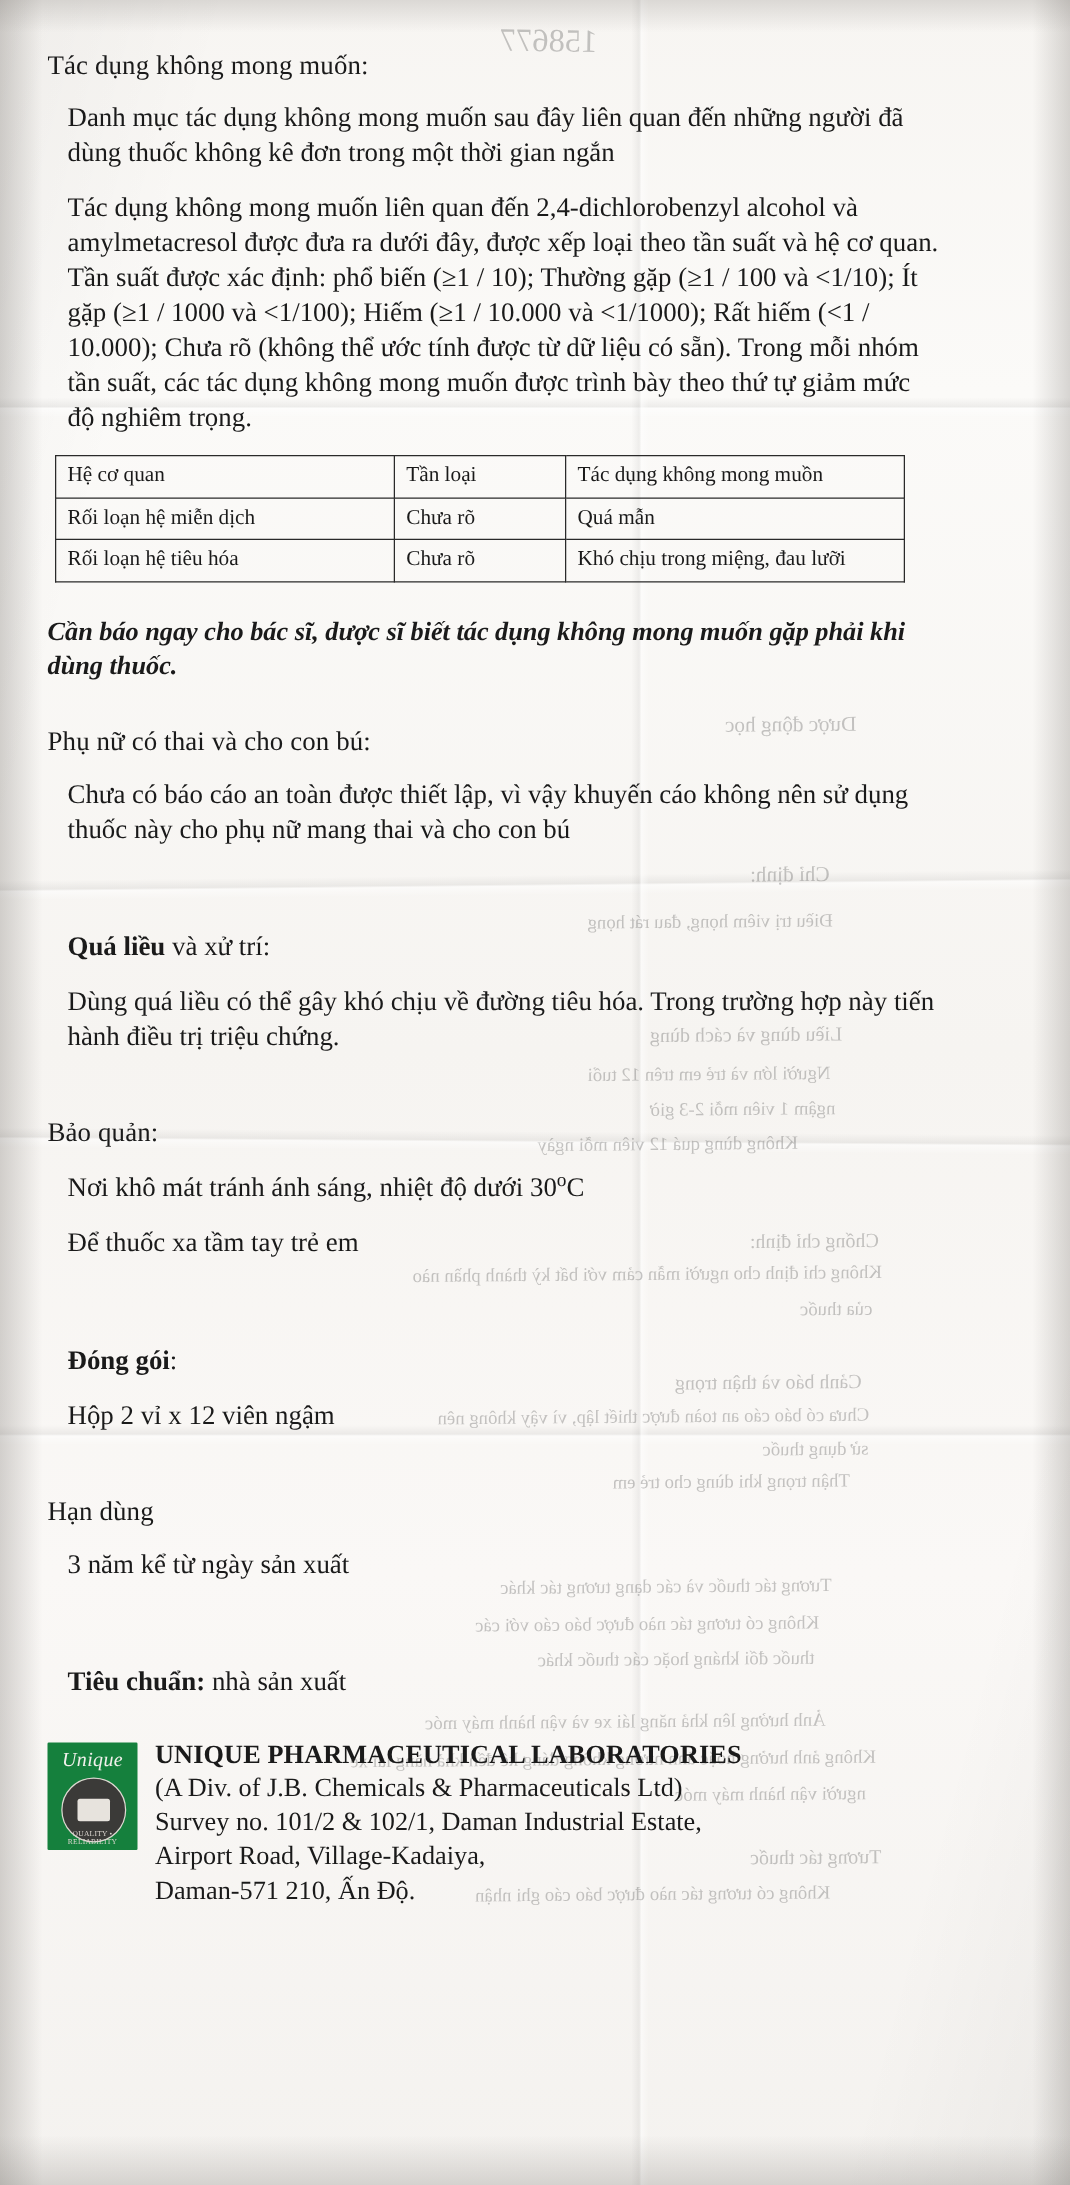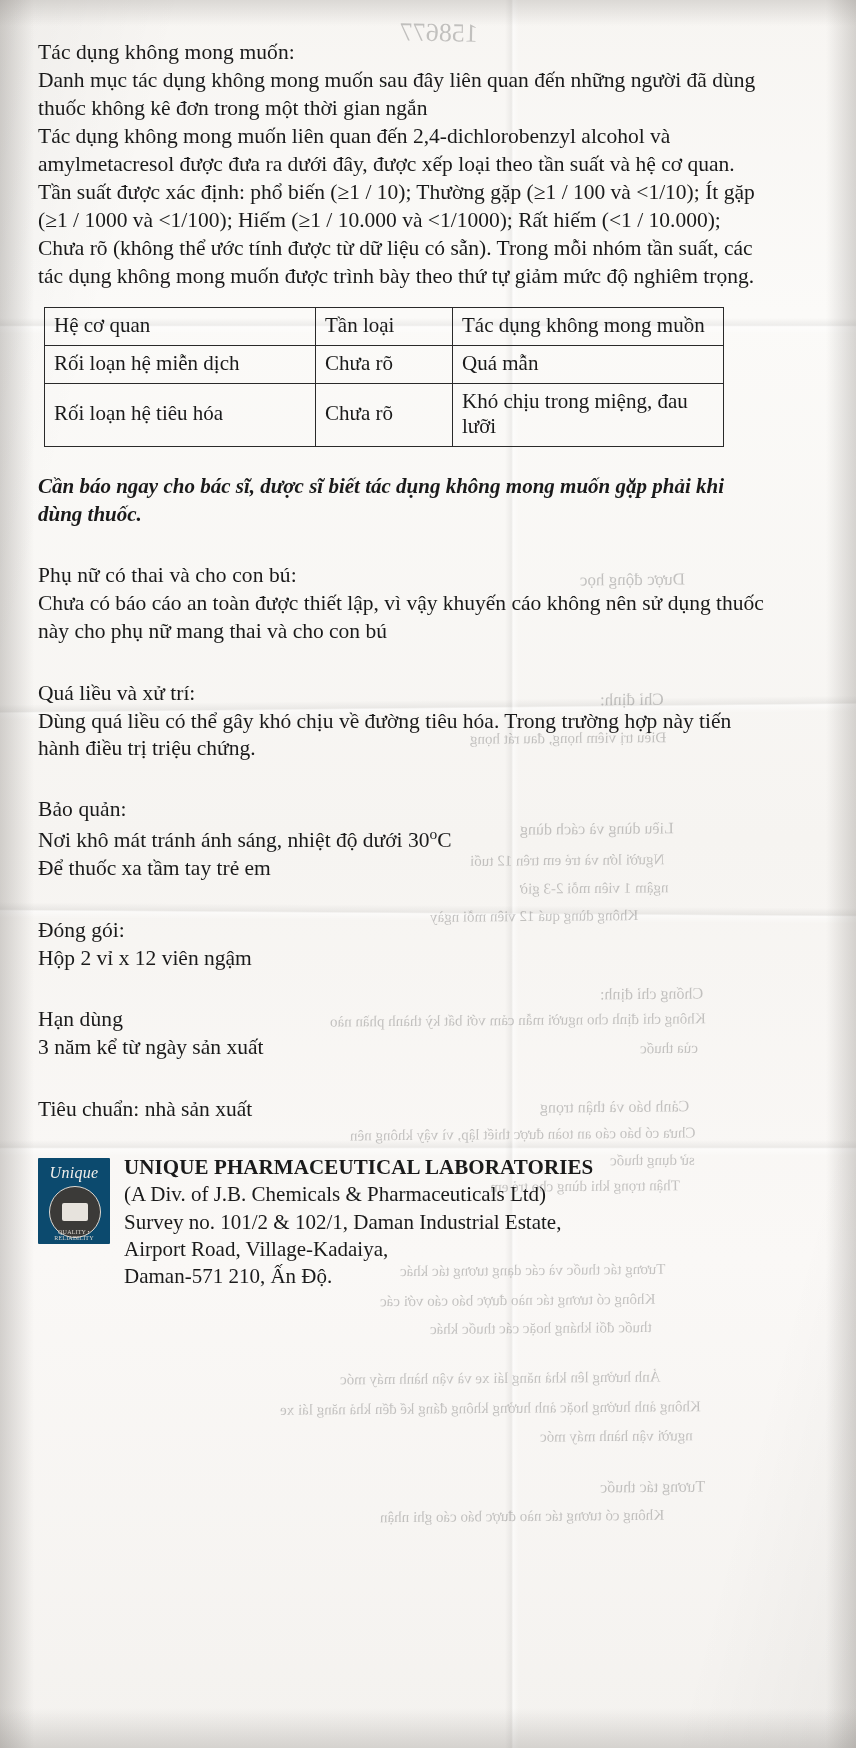--- a/index.html
+++ b/index.html
@@ -81,66 +81,66 @@
 
   h2.sec {
     font-size: 21.5px;
     font-weight: normal;
     margin: 0 0 2px 0;
     letter-spacing: 0.1px;
   }
   .para {
     font-size: 21.5px;
     line-height: 1.30;
-    margin: 0;
+    margin: 16px;
     text-align: left;
   }
   .gap-md { height: 26px; }
   .gap-lg { height: 34px; }
 
   
   table.ae {
     border-collapse: collapse;
     width: 680px;
     margin-top: 16px;
     margin-left: 6px;
-    font-size: 21px;
+    font-size: 17px;
   }
   table.ae td, table.ae th {
     border: 1.3px solid #2a2a2a;
     padding: 5px 9px 7px 9px;
     text-align: left;
     font-weight: normal;
     line-height: 1.2;
   }
   table.ae .c0 { width: 252px; }
   table.ae .c1 { width: 118px; }
 
   .warn {
     font-size: 21px;
     font-weight: bold;
     font-style: italic;
     line-height: 1.32;
     margin: 0;
   }
 
   .inline-head {
-    font-weight: normal;
+    font-weight: bold;
   }
 
   
   .mfg {
     margin-top: 30px;
     display: flex;
     align-items: flex-start;
   }
   .logo {
     width: 72px;
     height: 86px;
-    background: #0c4a6e;
+    background: #15803d;
     color: #f2f0ec;
     margin-right: 14px;
     margin-top: 4px;
     position: relative;
     flex: 0 0 auto;
     border-radius: 1px;
   }
   .logo .lg-word {
     position: absolute;
     top: 6px;

